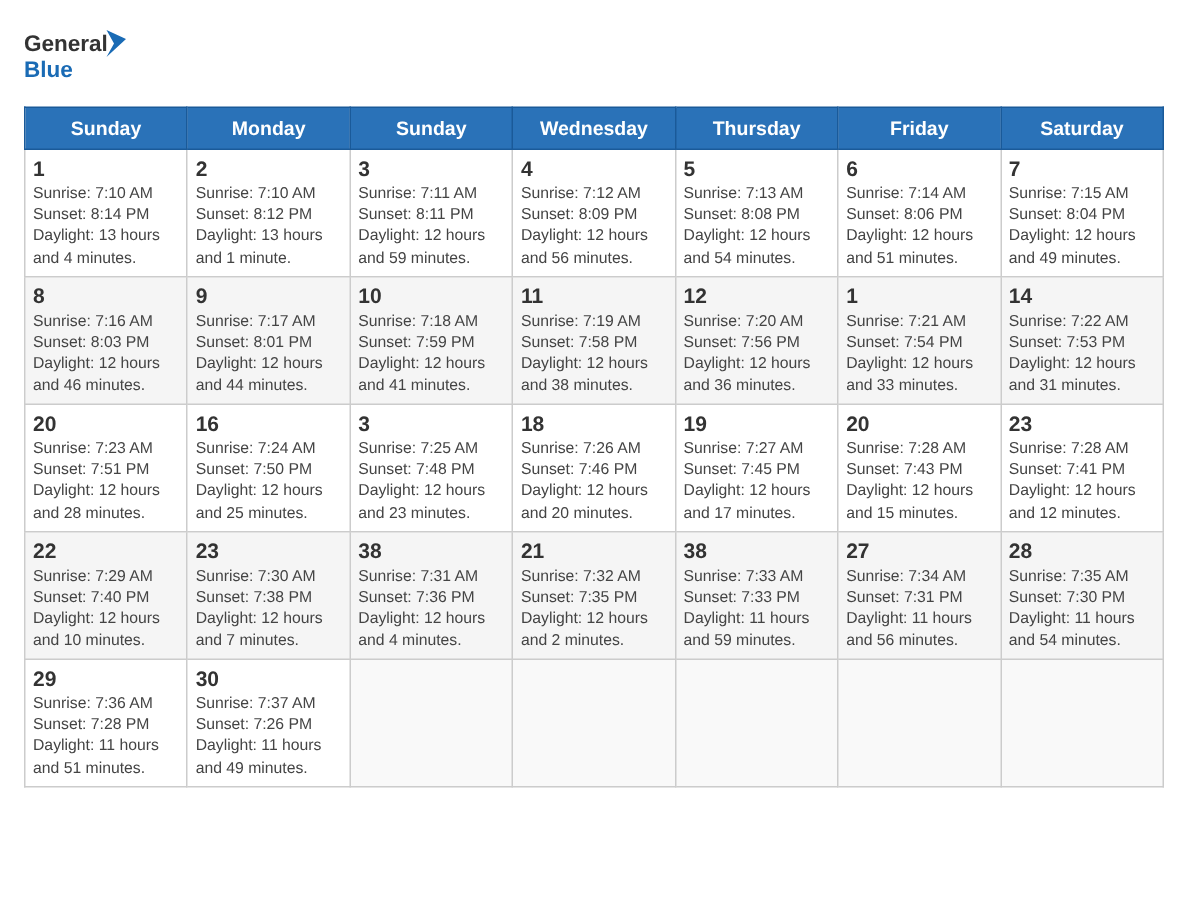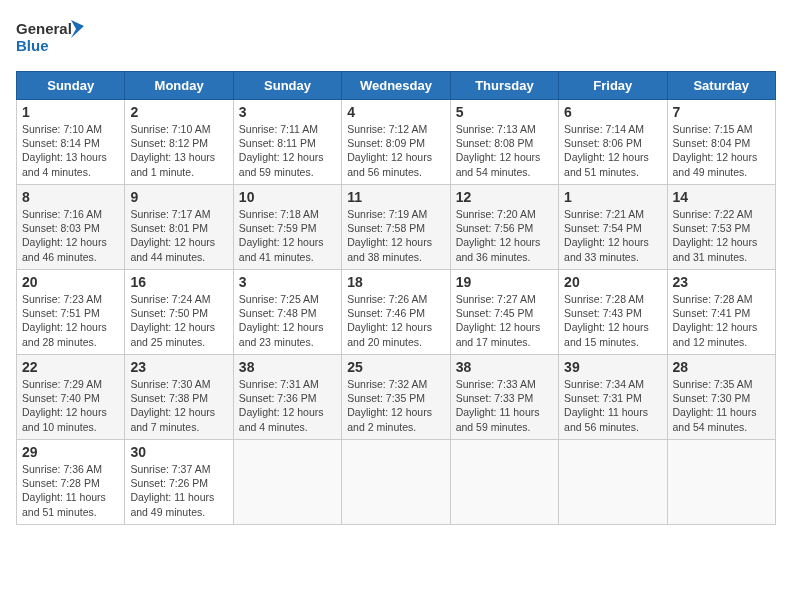--- a/index.html
+++ b/index.html
@@ -203,29 +203,29 @@
         </td>
         <td>
           <span class="day-number">23</span>
           <div class="day-info">Sunrise: 7:30 AM<br>Sunset: 7:38 PM<br>Daylight: 12 hours<br>and 7 minutes.</div>
         </td>
         <td>
           <span class="day-number">38</span>
           <div class="day-info">Sunrise: 7:31 AM<br>Sunset: 7:36 PM<br>Daylight: 12 hours<br>and 4 minutes.</div>
         </td>
         <td>
-          <span class="day-number">25</span>
+          <span class="day-number">21</span>
           <div class="day-info">Sunrise: 7:32 AM<br>Sunset: 7:35 PM<br>Daylight: 12 hours<br>and 2 minutes.</div>
         </td>
         <td>
           <span class="day-number">38</span>
           <div class="day-info">Sunrise: 7:33 AM<br>Sunset: 7:33 PM<br>Daylight: 11 hours<br>and 59 minutes.</div>
         </td>
         <td>
-          <span class="day-number">39</span>
+          <span class="day-number">27</span>
           <div class="day-info">Sunrise: 7:34 AM<br>Sunset: 7:31 PM<br>Daylight: 11 hours<br>and 56 minutes.</div>
         </td>
         <td>
           <span class="day-number">28</span>
           <div class="day-info">Sunrise: 7:35 AM<br>Sunset: 7:30 PM<br>Daylight: 11 hours<br>and 54 minutes.</div>
         </td>
       </tr>
       <tr>
         <td>
           <span class="day-number">29</span>

